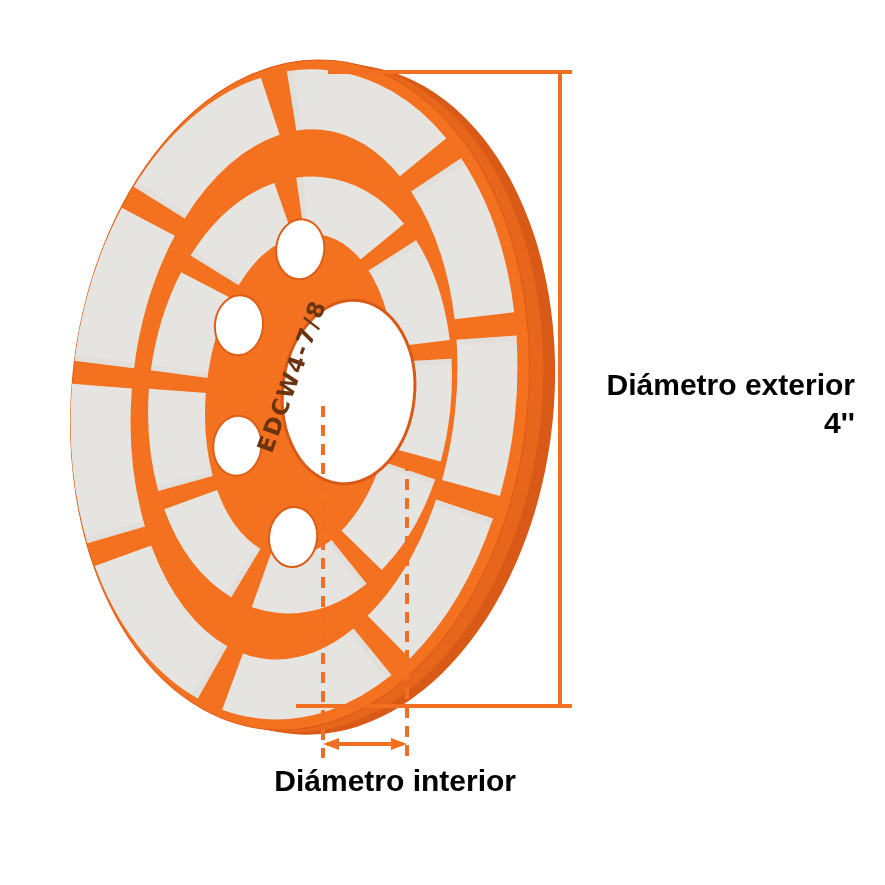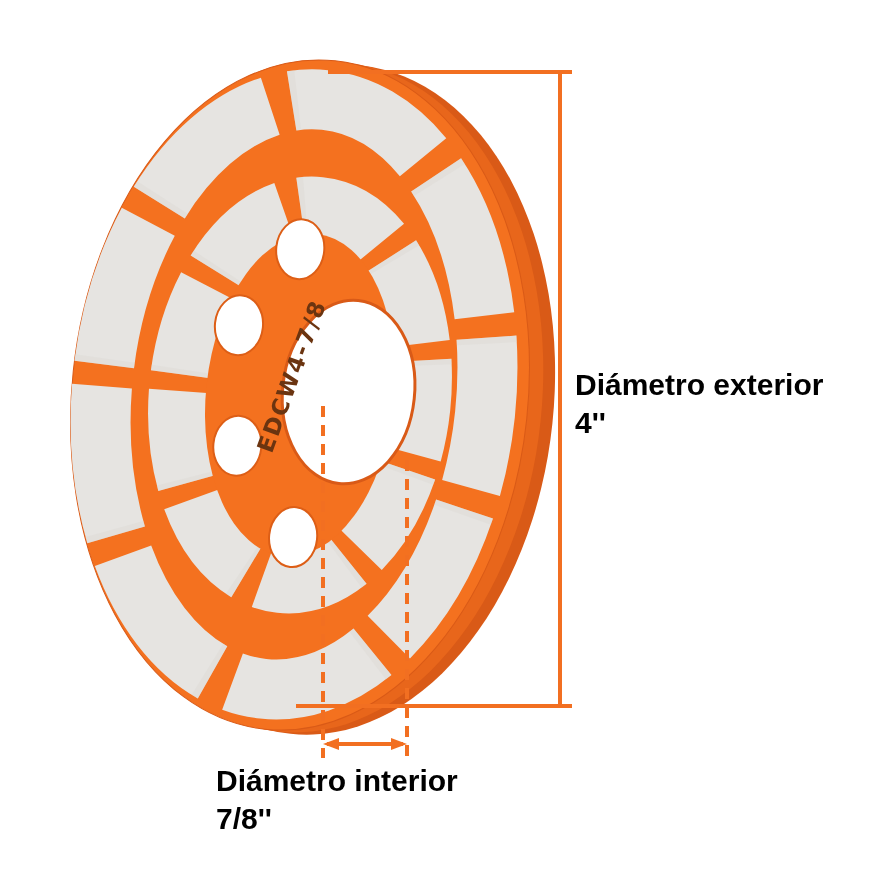--- a/index.html
+++ b/index.html
@@ -15,21 +15,21 @@
     background: #ffffff;
     overflow: hidden;
   }
   .canvas svg {
     position: absolute;
     left: 0;
     top: 0;
   }
   .dim-label {
     position: absolute;
-    text-align: left;
+    text-align: right;
     color: #000000;
     font-weight: 700;
     font-size: 30px;
     line-height: 38px;
     letter-spacing: 0px;
   }
   .dim-label .value {
     display: block;
   }
   #outer-label {
@@ -90,16 +90,15 @@
     </g>
   </svg>
 
   <div class="dim-label" id="outer-label">
     <span>Diámetro exterior</span>
     <span class="value">4''</span>
   </div>
 
   <div class="dim-label" id="inner-label">
     <span>Diámetro interior</span>
-    <span class="value">7/8''</span>
   </div>
 
 </div>
 
 </body></html>

